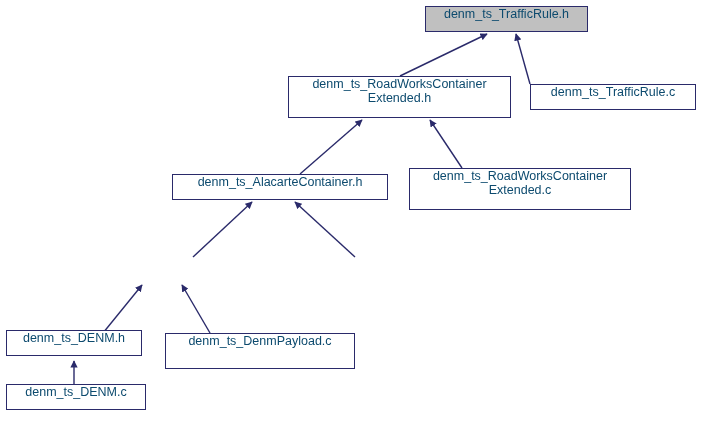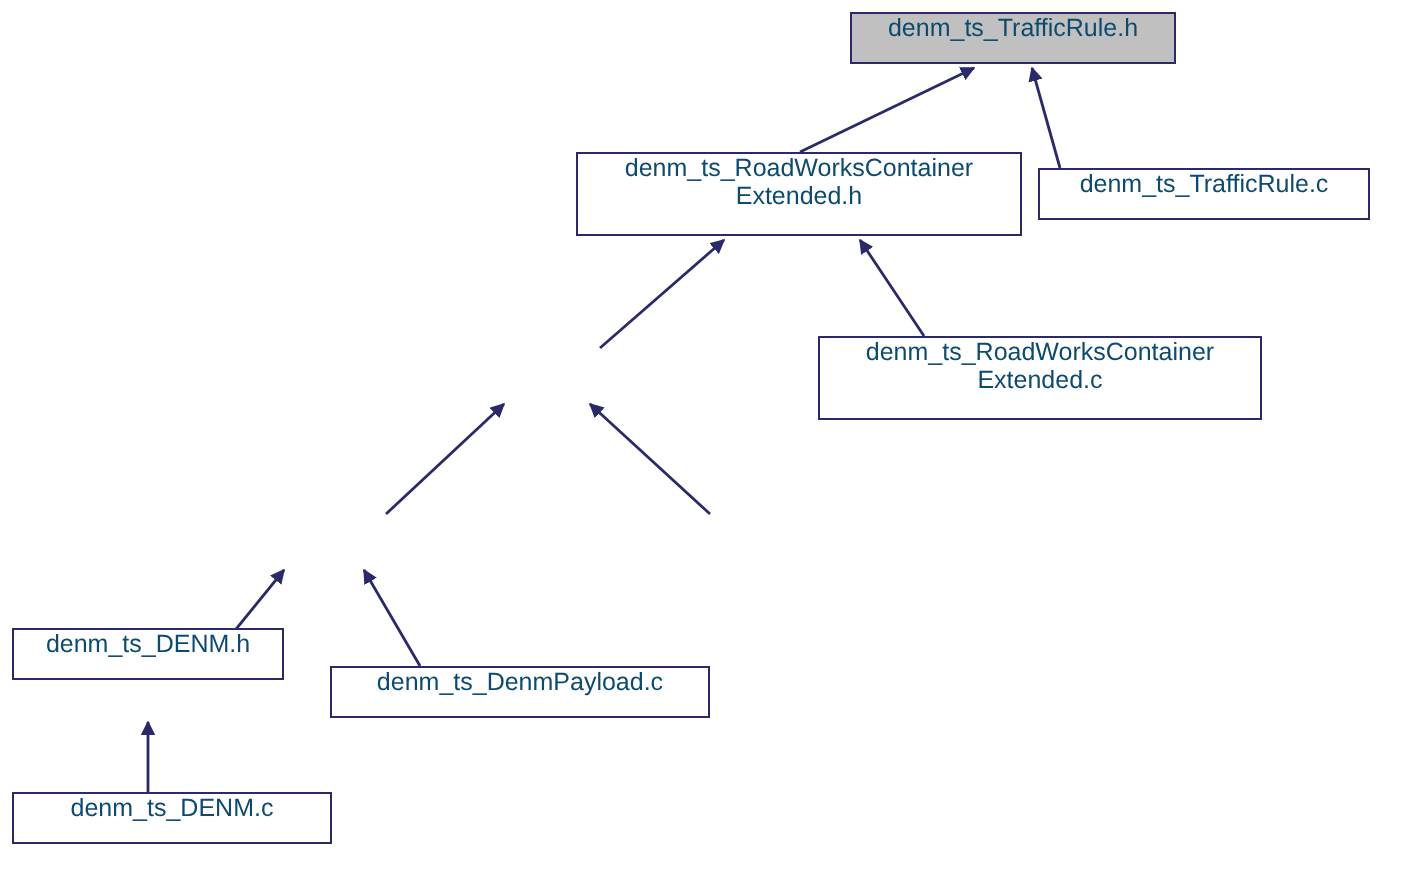--- a/index.html
+++ b/index.html
@@ -66,36 +66,39 @@
 
   <div class="node highlight" style="left:425px; top:6px; width:163px; height:26px;">
     <span>denm_ts_TrafficRule.h</span>
   </div>
 
   <div class="node" style="left:288px; top:76px; width:223px; height:42px;">
     <span>denm_ts_RoadWorksContainer
 Extended.h</span>
   </div>
 
-  <div class="node" style="left:519px; top:84px; width:166px; height:26px;">
+  <div class="node" style="left:530px; top:84px; width:166px; height:26px;">
     <span>denm_ts_TrafficRule.c</span>
   </div>
 
+  <div class="node" style="left:172px; top:174px; width:216px; height:26px;">
+    <span>denm_ts_AlacarteContainer.h</span>
+  </div>
 
   <div class="node" style="left:409px; top:168px; width:222px; height:42px;">
     <span>denm_ts_RoadWorksContainer
 Extended.c</span>
   </div>
 
 
 
-  <div class="node" style="left:6px; top:314px; width:136px; height:26px;">
+  <div class="node" style="left:6px; top:330px; width:136px; height:26px;">
     <span>denm_ts_DENM.h</span>
   </div>
 
-  <div class="node" style="left:165px; top:333px; width:190px; height:26px;">
+  <div class="node" style="left:165px; top:333px; width:190px; height:36px;">
     <span>denm_ts_DenmPayload.c</span>
   </div>
 
-  <div class="node" style="left:6px; top:396px; width:160px; height:26px;">
+  <div class="node" style="left:6px; top:384px; width:140px; height:26px;">
     <span>denm_ts_DENM.c</span>
   </div>
 </div>
 
 </body></html>

